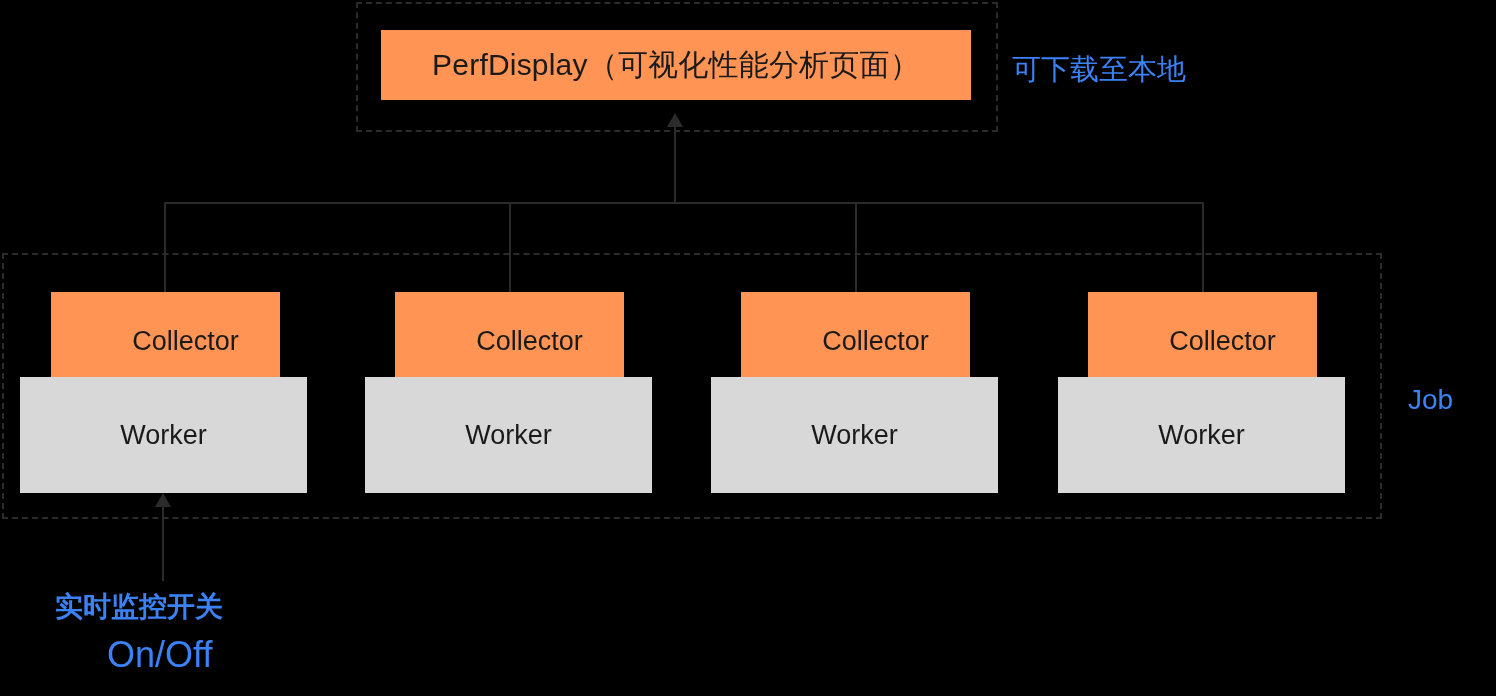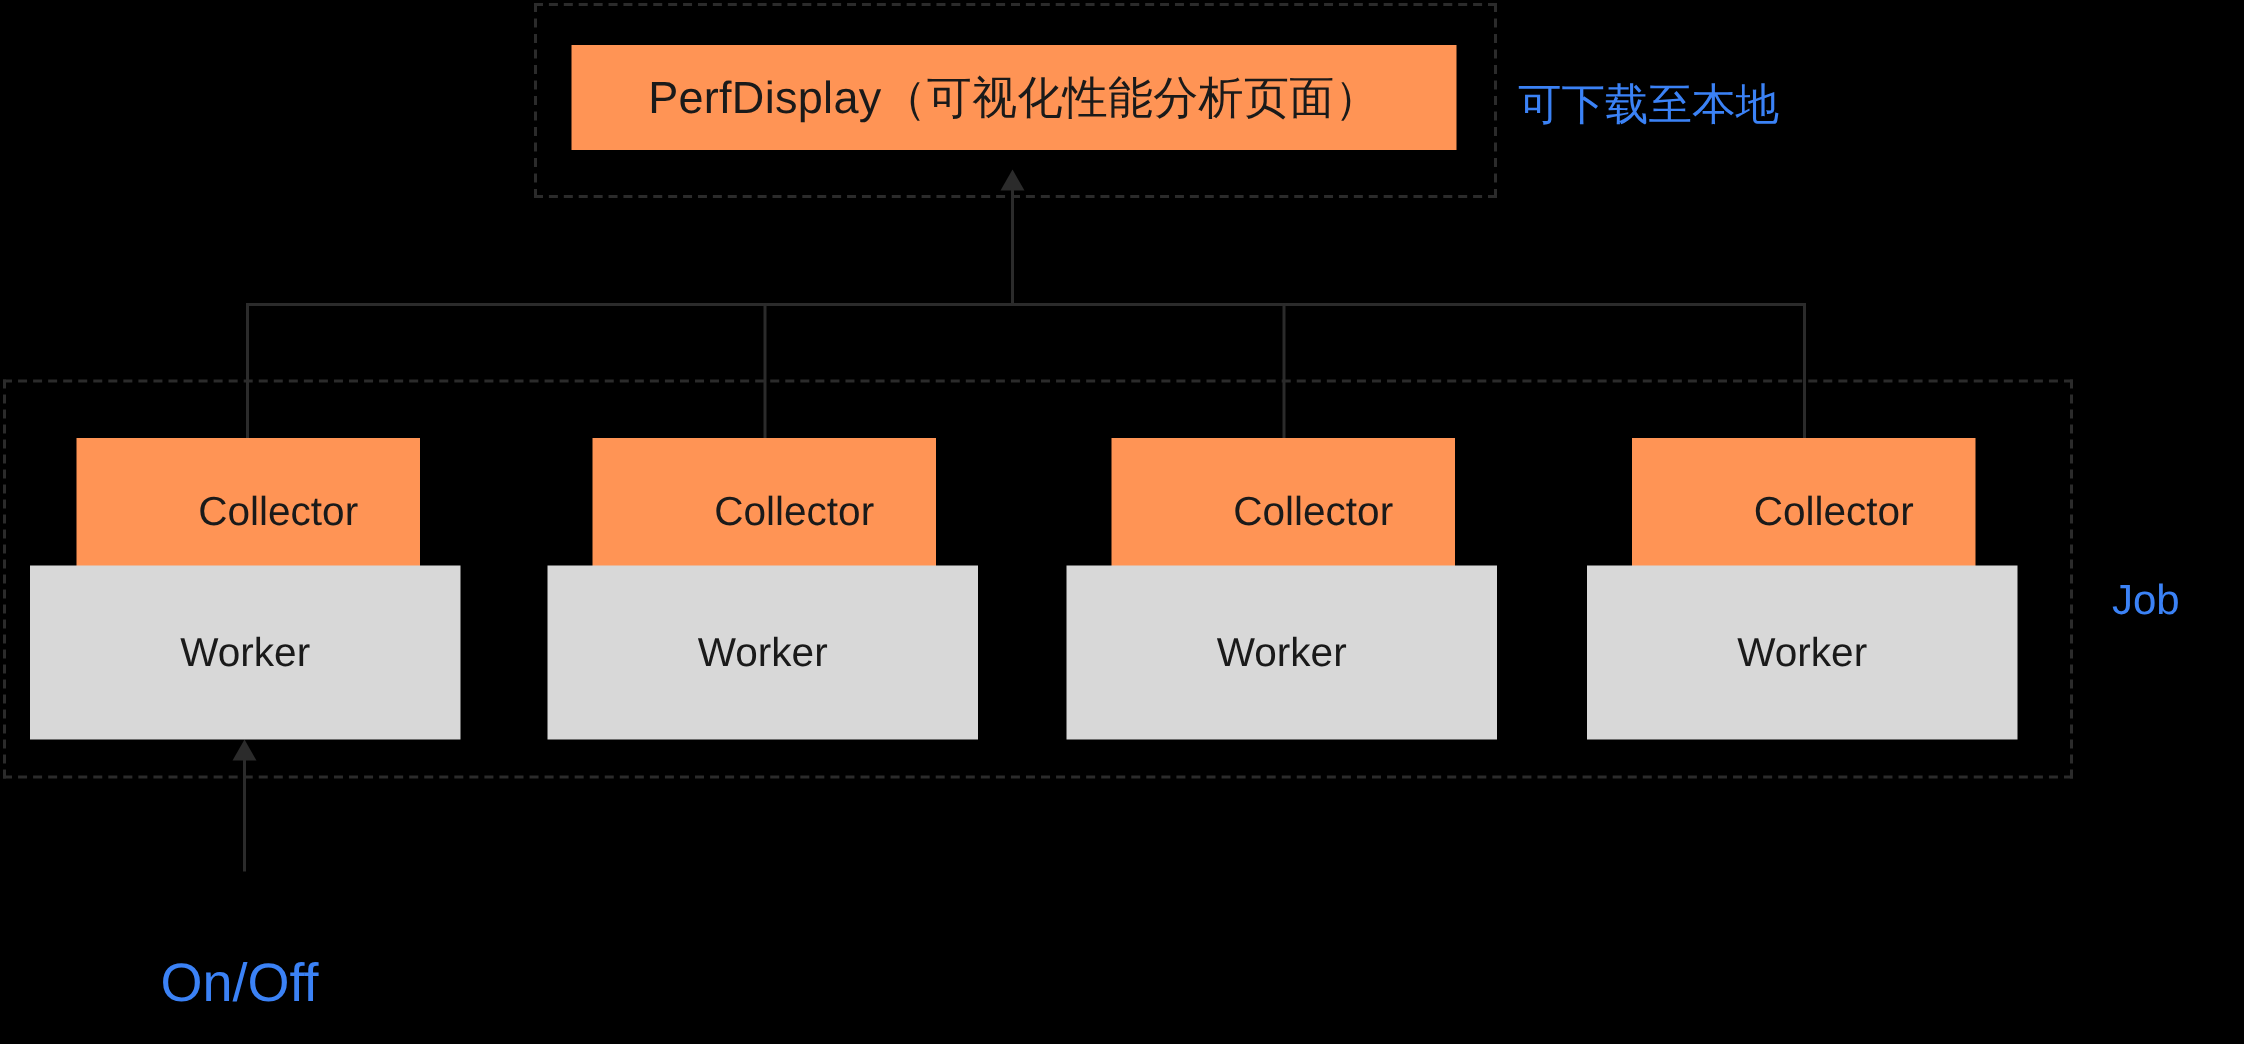--- a/index.html
+++ b/index.html
@@ -156,16 +156,17 @@
   <div class="node node-orange collector-node" style="left:1088px; top:292px;">Collector</div>
   <div class="node node-gray worker-node" style="left:1058px; top:377px;">Worker</div>
 
   <div class="line-v" style="left:162px; top:506px; height:75px;"></div>
   <div class="arrow-up" style="left:155px; top:493px;"></div>
 
   <div class="label" id="download-label">可下载至本地</div>
 
   <div class="label" id="job-label">Job</div>
 
+  <div class="label" id="switch-label-line1">实时监控开关</div>
 
   <div class="label" id="switch-label-line2">On/Off</div>
 
 </div>
 
 </body></html>

